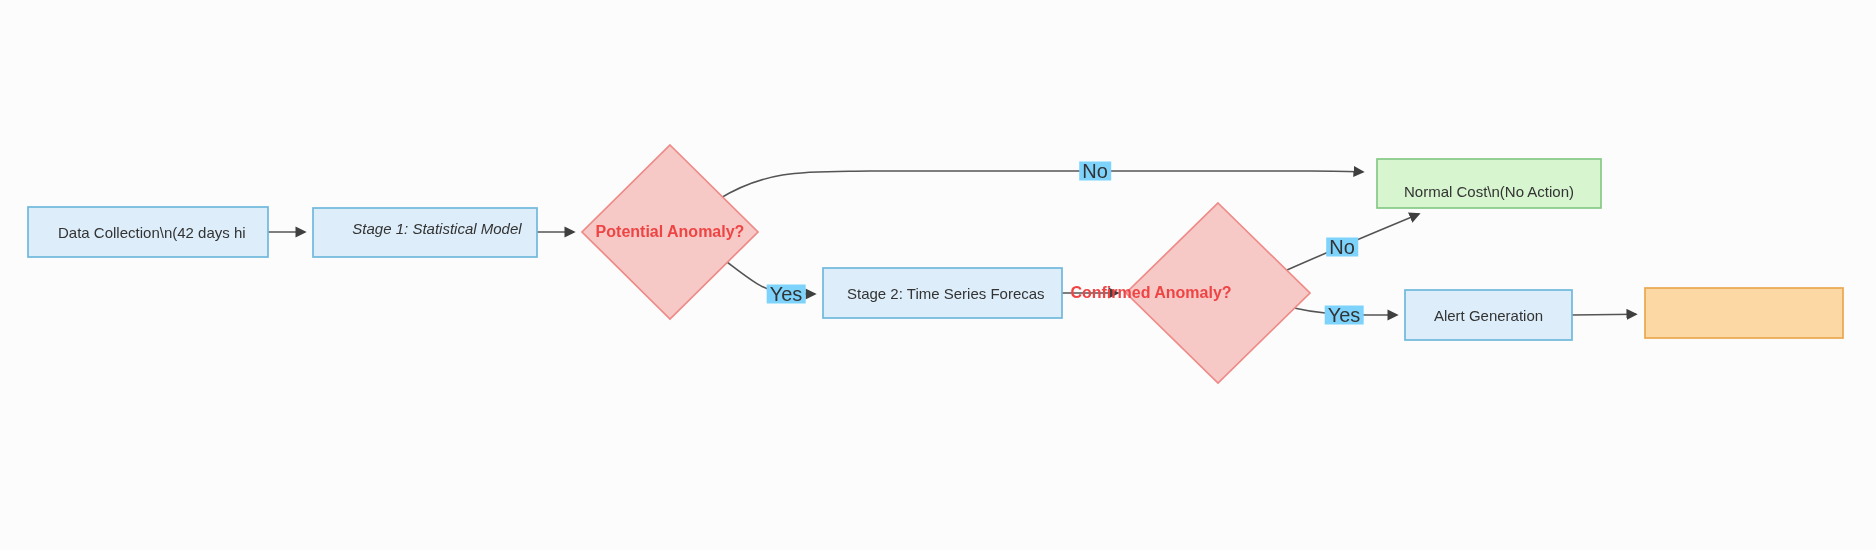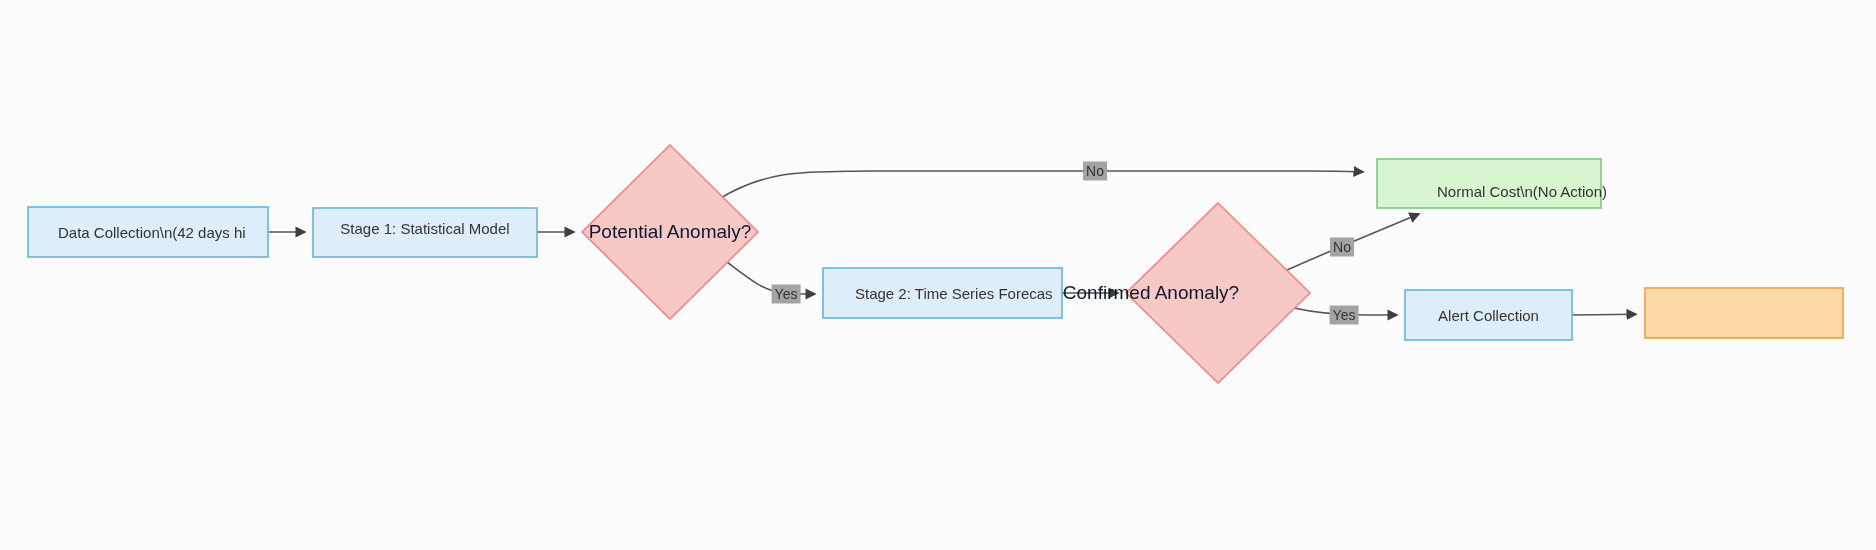--- a/index.html
+++ b/index.html
@@ -37,31 +37,32 @@
     box-sizing: border-box;
   }
   .node-label.clip {
     justify-content: flex-start;
     white-space: nowrap;
     overflow: hidden;
   }
   .diamond-label {
     position: absolute;
     transform: translate(-50%, -50%);
-    font-size: 19px;
-    color: #0f172a;
+    font-size: 16px;
+    color: #ef4444;
     white-space: nowrap;
     z-index: 2;
+    font-weight: bold;
   }
   .edge-label {
     position: absolute;
     transform: translate(-50%, -50%);
-    background: #a3a3a3;
+    background: #7dd3fc;
     color: #333;
-    font-size: 14px;
+    font-size: 20px;
     line-height: 19px;
     padding: 0 3px;
     white-space: nowrap;
     z-index: 3;
     text-align: right;
   }
 </style>
 </head>
 <body>
 
@@ -88,31 +89,31 @@
     <polygon class="shape-decision" points="670,145 758,232 670,319 582,232"></polygon>
     <rect class="shape-process" x="823" y="268" width="239" height="50"></rect>
     <polygon class="shape-decision" points="1218,203 1310,293 1218,383 1126,293"></polygon>
     <rect class="shape-success" x="1377" y="159" width="224" height="49"></rect>
     <rect class="shape-process" x="1405" y="290" width="167" height="50"></rect>
     <rect class="shape-action" x="1645" y="288" width="198" height="50"></rect>
   </svg>
 
   <div class="node-label clip" style="left:28px; top:207px; width:240px; height:50px; padding-left:30px;">Data Collection\n(42 days hi</div>
 
-  <div class="node-label" style="left:313px; top:208px; width:224px; height:40px;">Stage 1: Statistical Model</div>
+  <div class="node-label" style="left:325px; top:208px; width:224px; height:40px;font-style:italic;">Stage 1: Statistical Model</div>
 
   <div class="diamond-label" style="left:670px; top:232px;">Potential Anomaly?</div>
 
-  <div class="node-label clip" style="left:823px; top:268px; width:239px; height:50px; padding-left:32px;">Stage 2: Time Series Forecas</div>
+  <div class="node-label clip" style="left:823px; top:268px; width:239px; height:50px; padding-left:24px;">Stage 2: Time Series Forecas</div>
 
   <div class="diamond-label" style="left:1151px; top:293px;">Confirmed Anomaly?</div>
 
-  <div class="node-label" style="left:1377px; top:159px; width:224px; height:64px;margin-left:33px;">Normal Cost\n(No Action)</div>
+  <div class="node-label" style="left:1377px; top:159px; width:224px; height:64px;">Normal Cost\n(No Action)</div>
 
-  <div class="node-label" style="left:1405px; top:290px; width:167px; height:50px;">Alert Collection</div>
+  <div class="node-label" style="left:1405px; top:290px; width:167px; height:50px;">Alert Generation</div>
 
 
   <div class="edge-label" style="left:1095px; top:171px;">No</div>
 
   <div class="edge-label" style="left:786px; top:294px;">Yes</div>
 
   <div class="edge-label" style="left:1342px; top:247px;">No</div>
 
   <div class="edge-label" style="left:1344px; top:315px;">Yes</div>
 

